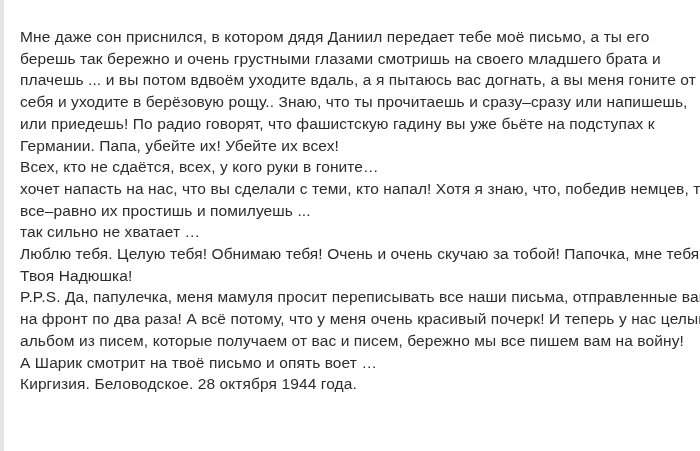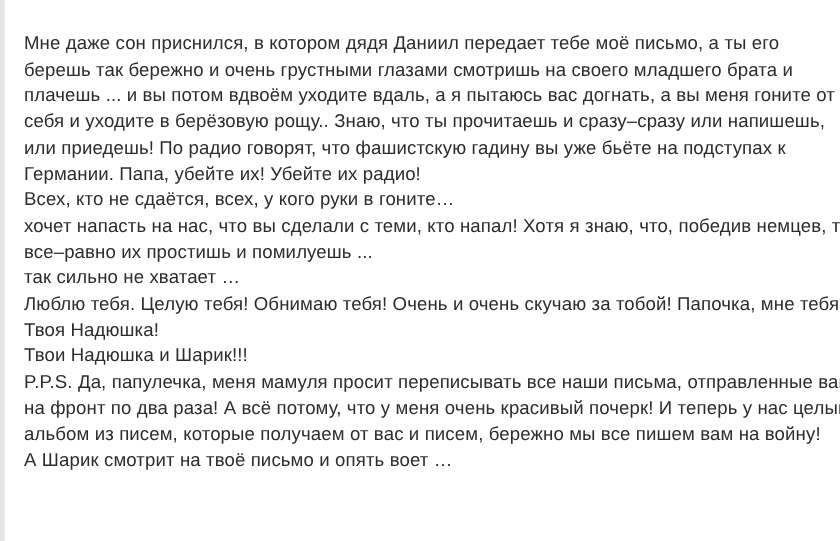--- a/index.html
+++ b/index.html
@@ -39,25 +39,25 @@
 <body>
 
 <div class="edge-strip"></div>
 
 <div class="letter">
     <div class="line">Мне даже сон приснился, в котором дядя Даниил передает тебе моё письмо, а ты его</div>
     <div class="line">берешь так бережно и очень грустными глазами смотришь на своего младшего брата и</div>
     <div class="line">плачешь ... и вы потом вдвоём уходите вдаль, а я пытаюсь вас догнать, а вы меня гоните от</div>
     <div class="line">себя и уходите в берёзовую рощу.. Знаю, что ты прочитаешь и сразу–сразу или напишешь,</div>
     <div class="line">или приедешь! По радио говорят, что фашистскую гадину вы уже бьёте на подступах к</div>
-    <div class="line">Германии. Папа, убейте их! Убейте их радио!</div>
+    <div class="line">Германии. Папа, убейте их! Убейте их всех!</div>
     <div class="line">Всех, кто не сдаётся, всех, у кого руки в гоните…</div>
     <div class="line">хочет напасть на нас, что вы сделали с теми, кто напал! Хотя я знаю, что, победив немцев, ты</div>
     <div class="line">все–равно их простишь и помилуешь ...</div>
     <div class="line">так сильно не хватает …</div>
     <div class="line">Люблю тебя. Целую тебя! Обнимаю тебя! Очень и очень скучаю за тобой! Папочка, мне тебя</div>
     <div class="line">Твоя Надюшка!</div>
-    <div class="line">Твои Надюшка и Шарик!!!</div>
     <div class="line">P.P.S. Да, папулечка, меня мамуля просит переписывать все наши письма, отправленные вам</div>
     <div class="line">на фронт по два раза! А всё потому, что у меня очень красивый почерк! И теперь у нас целый</div>
     <div class="line">альбом из писем, которые получаем от вас и писем, бережно мы все пишем вам на войну!</div>
     <div class="line">А Шарик смотрит на твоё письмо и опять воет …</div>
+    <div class="line">Киргизия. Беловодское. 28 октября 1944 года.</div>
   </div>
 
 </body></html>

